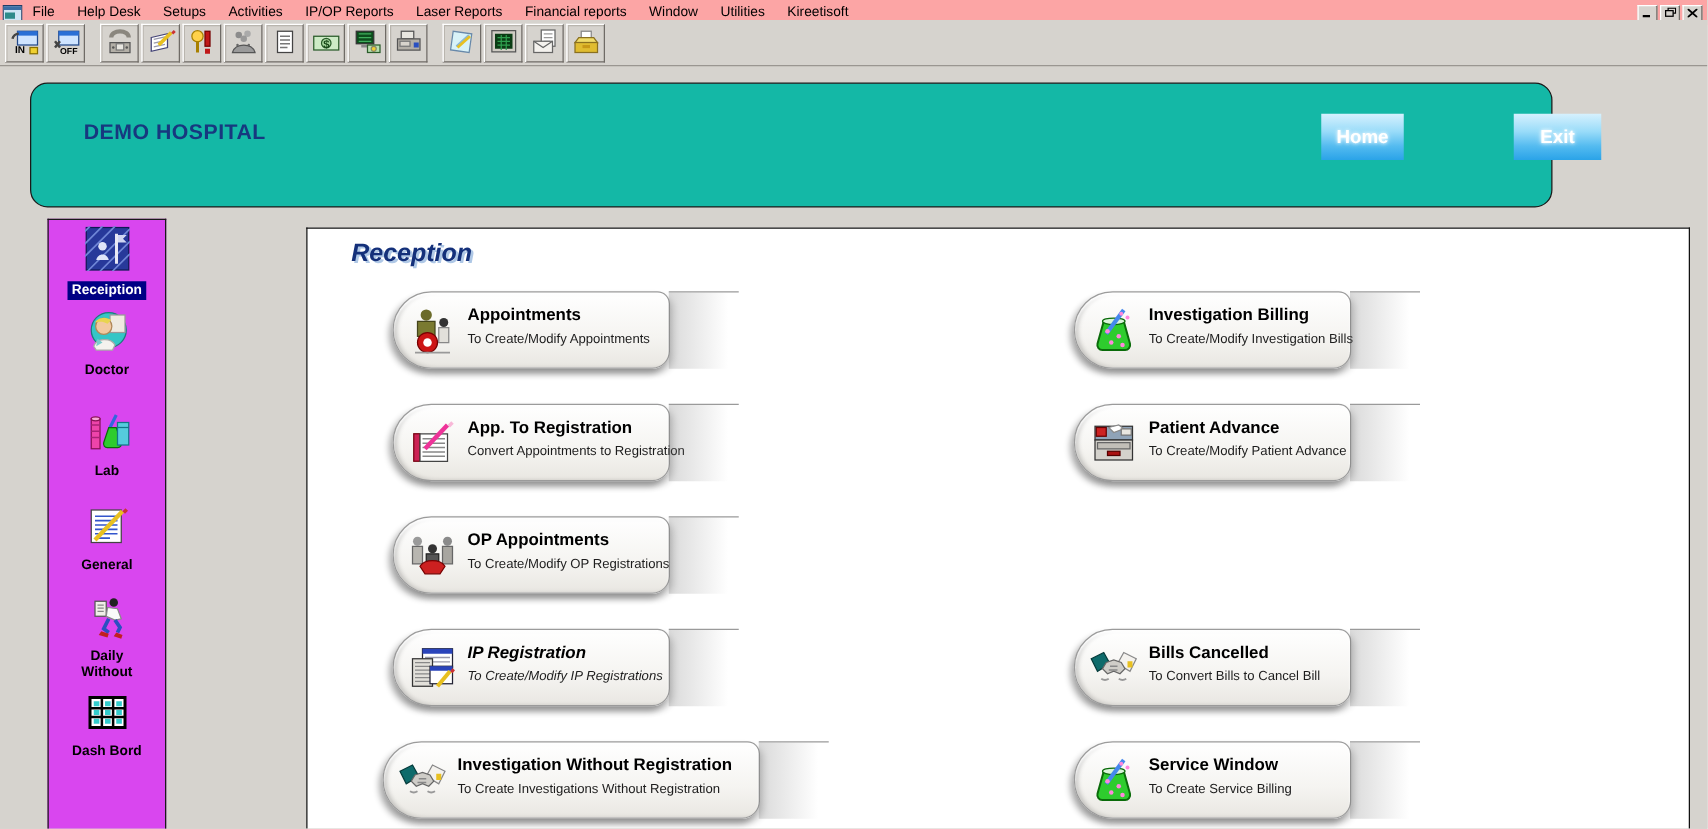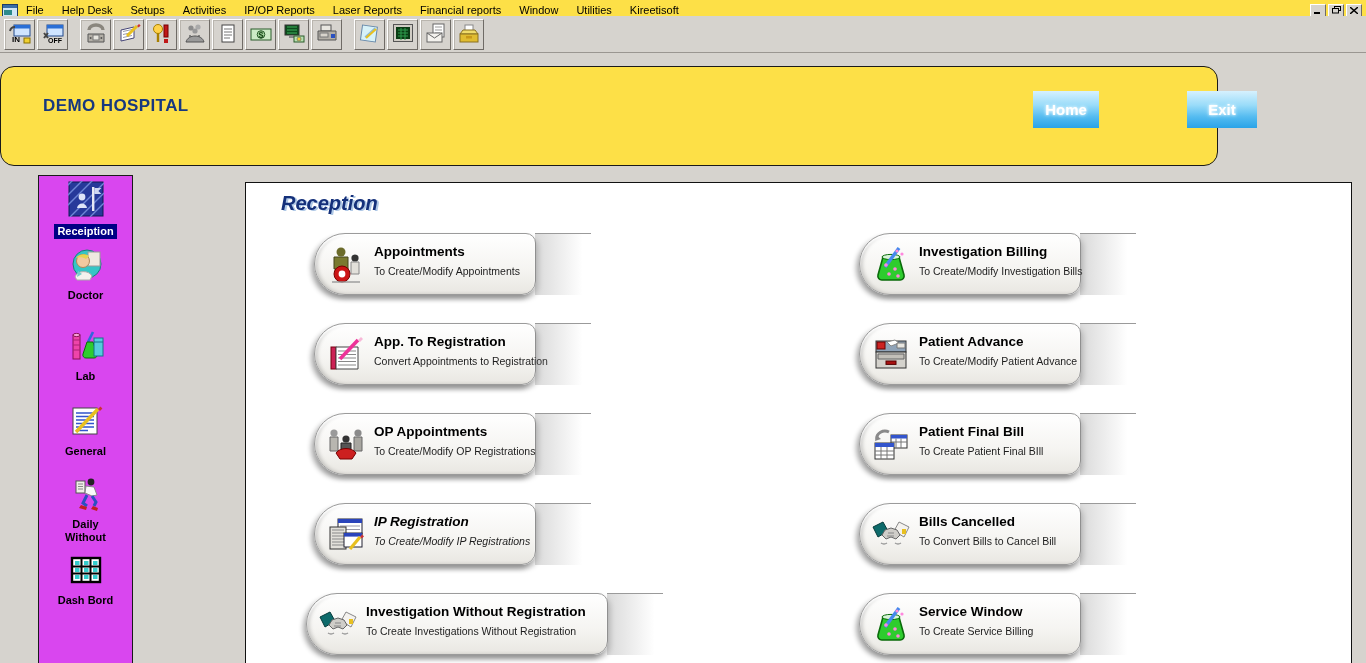--- a/index.html
+++ b/index.html
@@ -1,42 +1,42 @@
 <!DOCTYPE html>
 <html><head>
 <meta charset="utf-8">
 <style>
   * { margin:0; padding:0; box-sizing:border-box; }
   html,body { background:#d6d3ce; }
   .screen { position:relative; width:1366px; height:663px; background:#d6d3ce;
             font-family:"Liberation Sans", sans-serif; overflow:hidden; }
 
   
-  .menubar { position:absolute; top:0; left:0; right:0; height:21px; background:#fde047;
+  .menubar { position:absolute; top:0; left:0; right:0; height:21px; background:#fca5a5;
              display:flex; align-items:center; border-bottom:1px solid #f4f2ef; }
   .appicon { width:17px; height:13px; margin-left:2px; display:flex; align-items:center; }
   .menu-items { display:flex; align-items:center; height:15px; }
   .menu-item { font-size:11px; color:#000; padding:0 9px 1px 9px; cursor:default; white-space:nowrap; }
   .menu-item:first-child { padding-left:7px; }
   .win-controls { margin-left:auto; display:flex; gap:2px; margin-right:4px; }
   .wbtn { width:16px; height:13px; background:#d6d3ce; border:1px solid;
           border-color:#fff #6f6b66 #6f6b66 #fff; display:flex; align-items:center; justify-content:center; }
   .wbtn svg { display:block; }
 
   
   .toolbar { position:absolute; top:16px; left:0; right:0; height:37px; background:#d6d3ce;
              border-bottom:1px solid #9a9691; display:flex; align-items:center; padding-left:4px; }
   .tbtn { width:31px; height:31px; background:#d6d3ce; border:1px solid;
           border-color:#fff #6f6b66 #6f6b66 #fff; box-shadow:1px 1px 0 #b9b5ae inset;
           display:flex; align-items:center; justify-content:center; margin-right:2px; }
   .tgap { width:10px; }
 
   
-  .header-box { position:absolute; left:0; top:66px; width:1218px; height:100px;
-                background:#fde047; border:1.5px solid #1a1a1a; border-radius:14px; }
+  .header-box { position:absolute; left:24px; top:66px; width:1218px; height:100px;
+                background:#14b8a6; border:1.5px solid #1a1a1a; border-radius:14px; }
   .brand { position:absolute; left:42px; top:29px; font-size:17px; font-weight:bold;
            color:#17387f; letter-spacing:.4px; }
   .blue-btn { position:absolute; top:24px; height:37px; border:none; cursor:pointer;
               background:linear-gradient(180deg,#d6f1fe 0%,#9adcf9 38%,#54bbf0 70%,#2aa3e8 100%);
               color:#fff; font-weight:bold; font-size:15px; font-family:"Liberation Sans",sans-serif;
               text-shadow:0 0 3px #ffffff,0 0 5px #bce9ff; }
   .home-btn { left:1032px; width:66px; }
   .exit-btn { left:1146px; width:70px;margin-left:40px; }
 
   
@@ -405,36 +405,20 @@
             <path d="M28 12 h8 v14 h-8 z" fill="#a8a6a0" stroke="#666"></path>
             <circle cx="20" cy="14" r="3.6" fill="#333"></circle>
             <path d="M15 18 h10 v12 h-10 z" fill="#555" stroke="#222"></path>
             <path d="M10 28 c4-6 16-6 20 0 l-4 6 h-12 z" fill="#cc2020" stroke="#700"></path>
           </svg>
       </span>
       <span class="b-title">OP Appointments</span>
       <span class="b-sub">To Create/Modify OP Registrations</span>
     </div>
 
-    <div class="launch-btn" style="left:613px;top:230px;">
-      <span class="b-icon">
-        <svg width="40" height="40" viewBox="0 0 40 40">
-            <rect x="20" y="10" width="16" height="13" fill="#fff" stroke="#333"></rect>
-            <rect x="20" y="10" width="16" height="3.5" fill="#3355cc"></rect>
-            <path d="M20 17 h16 M25 13.5 v9.5 M30 13.5 v9.5" stroke="#777" stroke-width="1"></path>
-            <rect x="4" y="18" width="19" height="16" fill="#fff" stroke="#333"></rect>
-            <rect x="4" y="18" width="19" height="4" fill="#3355cc"></rect>
-            <path d="M4 26 h19 M4 30 h19 M10 22 v12 M16 22 v12" stroke="#777" stroke-width="1"></path>
-            <path d="M6 14 a8 7 0 0 1 12-7" fill="none" stroke="#8a8a8a" stroke-width="3"></path>
-            <path d="M4 16 l1-6 5 4 z" fill="#8a8a8a"></path>
-          </svg>
-      </span>
-      <span class="b-title">Patient Final Bill</span>
-      <span class="b-sub">To Create Patient Final BIll</span>
-    </div>
 
     <div class="launch-btn" style="left:68px;top:320px;font-style:italic;">
       <span class="b-icon">
         <svg width="40" height="40" viewBox="0 0 40 40">
             <rect x="12" y="4" width="24" height="15" fill="#fff" stroke="#223"></rect>
             <rect x="12" y="4" width="24" height="4" fill="#2a44bb"></rect>
             <path d="M14 11 h20 M14 14.5 h20" stroke="#99a" stroke-width="1.1"></path>
             <rect x="4" y="12" width="16" height="22" fill="#e2e0da" stroke="#333"></rect>
             <path d="M6 15 h12 M6 18 h12 M6 21 h12 M6 24 h12 M6 27 h12 M6 30 h12" stroke="#888" stroke-width="1"></path>
             <rect x="18" y="18" width="18" height="14" fill="#fff" stroke="#223"></rect>

